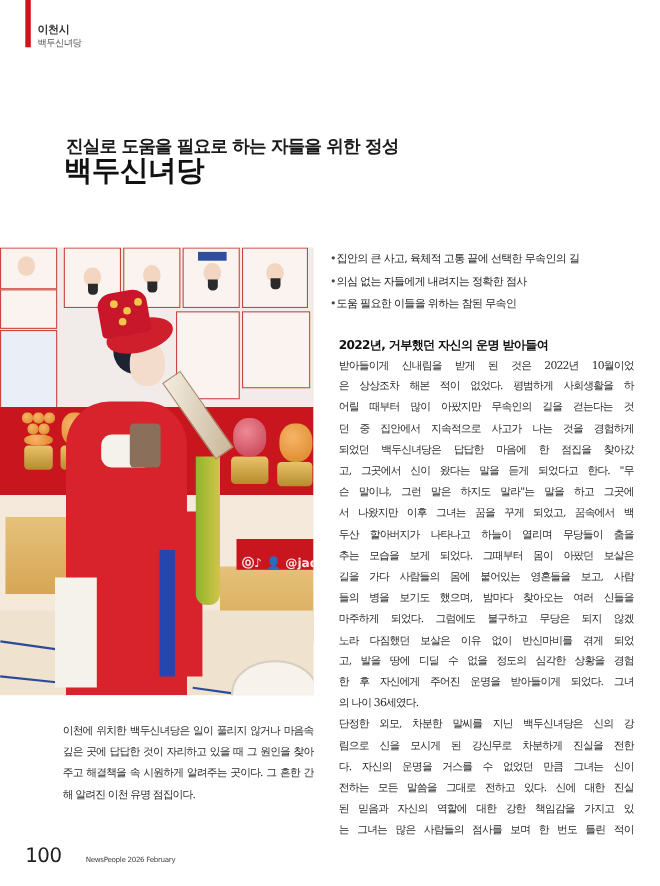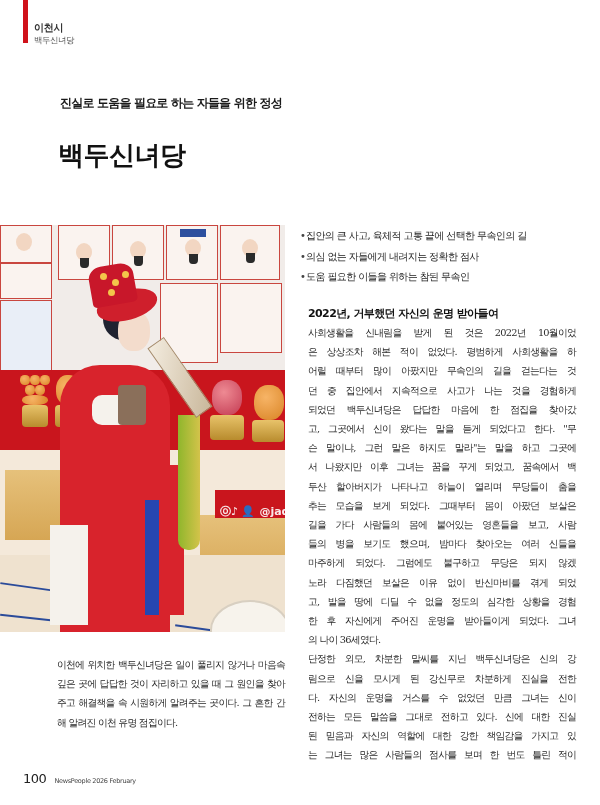--- a/index.html
+++ b/index.html
@@ -4,21 +4,21 @@
   <style>
     * { margin: 0; padding: 0; box-sizing: border-box; }
     html, body { width: 600px; height: 805px; background: #ffffff; overflow: hidden; }
     body { position: relative; font-family: "DejaVu Sans", "Liberation Sans", sans-serif; color: #222; }
 
     .section-bar { position: absolute; left: 23px; top: 0; width: 5px; height: 43px; background: #d0121b; }
     .section-tag { position: absolute; left: 34px; top: 22px; }
     .section-tag .region { font-size: 10px; font-weight: bold; color: #333; line-height: 12px; letter-spacing: -0.3px; }
     .section-tag .name { font-size: 8.5px; color: #555; line-height: 12px; letter-spacing: -0.5px; }
 
-    .subtitle { position: absolute; left: 60px; top: 95px; font-size: 12px; font-weight: bold; color: #1a1a1a; letter-spacing: -0.8px; white-space: nowrap; }
+    .subtitle { position: absolute; left: 60px; top: 123px; font-size: 16px; font-weight: bold; color: #1a1a1a; letter-spacing: -0.8px; white-space: nowrap; }
     .title { position: absolute; left: 58px; top: 138px; font-family: "DejaVu Serif", "Liberation Serif", serif; font-size: 26px; font-weight: bold; color: #111; letter-spacing: -0.5px; white-space: nowrap; }
 
     .photo { position: absolute; left: 0; top: 225px; width: 285px; height: 407px; overflow: hidden; background: #f4e9da; }
     .photo .wall { position: absolute; left: 0; top: 0; width: 285px; height: 150px; background: #f1ece9; }
     .photo .panel { position: absolute; border: 1px solid #c9463f; background: #faf3ef; }
     .photo .face { position: absolute; border-radius: 50%; background: #f2d6c2; }
     .photo .beard { position: absolute; background: #2a2a2a; border-radius: 0 0 40% 40%; }
     .photo .hatblue { position: absolute; background: #2d4f9e; }
     .photo .altar { position: absolute; background: #c9151d; }
     .photo .gold { position: absolute; background: linear-gradient(#e8c36a, #b88b2d); border-radius: 4px; }
@@ -47,22 +47,22 @@
     .article-heading { position: absolute; left: 308px; top: 306px; font-size: 11px; font-weight: bold; color: #111; letter-spacing: -0.6px; white-space: nowrap; }
 
     .body-col { position: absolute; left: 308px; top: 323px; width: 268px; }
     .body-col p, .left-col p { font-family: "DejaVu Serif", "Liberation Serif", serif; font-size: 9.8px; line-height: 19.2px; color: #2a2a2a; letter-spacing: -0.75px; }
     .line { display: block; white-space: nowrap; text-align: justify; text-align-last: justify; }
     .line.last { text-align-last: left; }
 
     .left-col { position: absolute; left: 57px; top: 655px; width: 228px; }
 
     .footer { position: absolute; left: 23px; top: 768px; white-space: nowrap; }
-    .footer .page-num { font-size: 13px; color: #222; letter-spacing: -0.5px; vertical-align: baseline; }
-    .footer .mag { font-size: 6.5px; color: #444; letter-spacing: -0.3px; margin-left: 3px; text-align: center; }
+    .footer .page-num { font-size: 18px; color: #222; letter-spacing: -0.5px; vertical-align: baseline; }
+    .footer .mag { font-size: 6.5px; color: #444; letter-spacing: -0.3px; margin-left: 17px; text-align: center; }
   </style>
 </head>
 <body>
 
 <div class="section-bar"></div>
 <div class="section-tag">
   <div class="region">이천시</div>
   <div class="name">백두신녀당</div>
 </div>
 
@@ -140,21 +140,21 @@
 <ul class="bullets">
   <li><span class="dot">•</span><span>집안의 큰 사고, 육체적 고통 끝에 선택한 무속인의 길</span></li>
   <li><span class="dot">•</span><span>의심 없는 자들에게 내려지는 정확한 점사</span></li>
   <li><span class="dot">•</span><span>도움 필요한 이들을 위하는 참된 무속인</span></li>
 </ul>
 
 <div class="article-heading">2022년, 거부했던 자신의 운명 받아들여</div>
 
 <div class="body-col">
   <p>
-    <span class="line">사회생활을 신내림을 받게 된 것은 2022년 10월이었</span>
+    <span class="line">받아들이게 신내림을 받게 된 것은 2022년 10월이었</span>
     <span class="line">은 상상조차 해본 적이 없었다. 평범하게 사회생활을 하</span>
     <span class="line">어릴 때부터 많이 아팠지만 무속인의 길을 걷는다는 것</span>
     <span class="line">던 중 집안에서 지속적으로 사고가 나는 것을 경험하게</span>
     <span class="line">되었던 백두신녀당은 답답한 마음에 한 점집을 찾아갔</span>
     <span class="line">고, 그곳에서 신이 왔다는 말을 듣게 되었다고 한다. "무</span>
     <span class="line">슨 말이냐, 그런 말은 하지도 말라"는 말을 하고 그곳에</span>
     <span class="line">서 나왔지만 이후 그녀는 꿈을 꾸게 되었고, 꿈속에서 백</span>
     <span class="line">두산 할아버지가 나타나고 하늘이 열리며 무당들이 춤을</span>
     <span class="line">추는 모습을 보게 되었다. 그때부터 몸이 아팠던 보살은</span>
     <span class="line">길을 가다 사람들의 몸에 붙어있는 영혼들을 보고, 사람</span>

